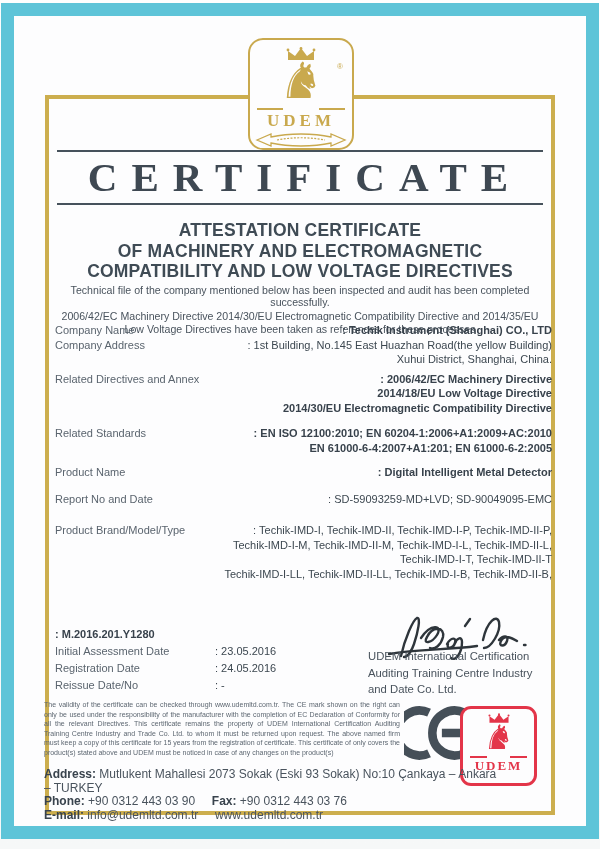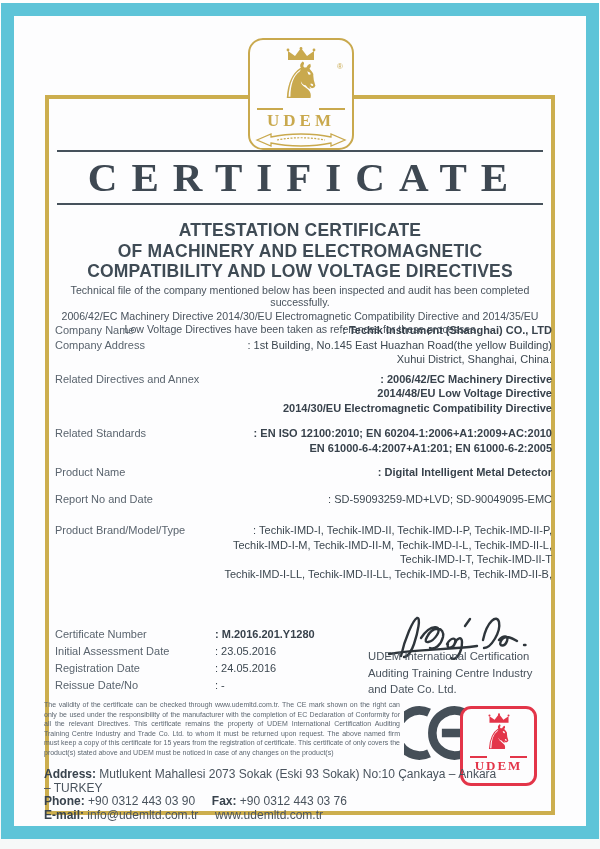--- a/index.html
+++ b/index.html
@@ -141,21 +141,21 @@
       <div class="flabel">Company Address</div>
       <div class="fvalue">
         <span class="vline">: 1st Building, No.145 East Huazhan Road(the yellow Building)</span>
         <span class="vline">Xuhui District, Shanghai, China.</span>
       </div>
     </div>
     <div class="frow m11">
       <div class="flabel">Related Directives and Annex</div>
       <div class="fvalue bold">
         <span class="vline">: 2006/42/EC Machinery Directive</span>
-        <span class="vline">2014/48/EU Low Voltage Directive</span>
+        <span class="vline">2014/18/EU Low Voltage Directive</span>
         <span class="vline">2014/30/EU  Electromagnetic Compatibility Directive</span>
       </div>
     </div>
     <div class="frow m10">
       <div class="flabel">Related Standards</div>
       <div class="fvalue bold">
         <span class="vline">: EN ISO 12100:2010; EN 60204-1:2006+A1:2009+AC:2010</span>
         <span class="vline">EN 61000-6-4:2007+A1:201; EN 61000-6-2:2005</span>
       </div>
     </div>
@@ -177,21 +177,20 @@
         <span class="vline">: Techik-IMD-I, Techik-IMD-II, Techik-IMD-I-P, Techik-IMD-II-P,</span>
         <span class="vline">Techik-IMD-I-M, Techik-IMD-II-M, Techik-IMD-I-L, Techik-IMD-II-L,</span>
         <span class="vline">Techik-IMD-I-T, Techik-IMD-II-T</span>
         <span class="vline">Techik-IMD-I-LL, Techik-IMD-II-LL, Techik-IMD-I-B, Techik-IMD-II-B,</span>
       </div>
     </div>
   </div>
 
   <div class="meta">
     <div class="mrow">
-      <div class="mlabel">Certificate Number</div>
       <div class="mvalue bold">: M.2016.201.Y1280</div>
     </div>
     <div class="mrow">
       <div class="mlabel">Initial Assessment Date</div>
       <div class="mvalue">: 23.05.2016</div>
     </div>
     <div class="mrow">
       <div class="mlabel">Registration Date</div>
       <div class="mvalue">: 24.05.2016</div>
     </div>

